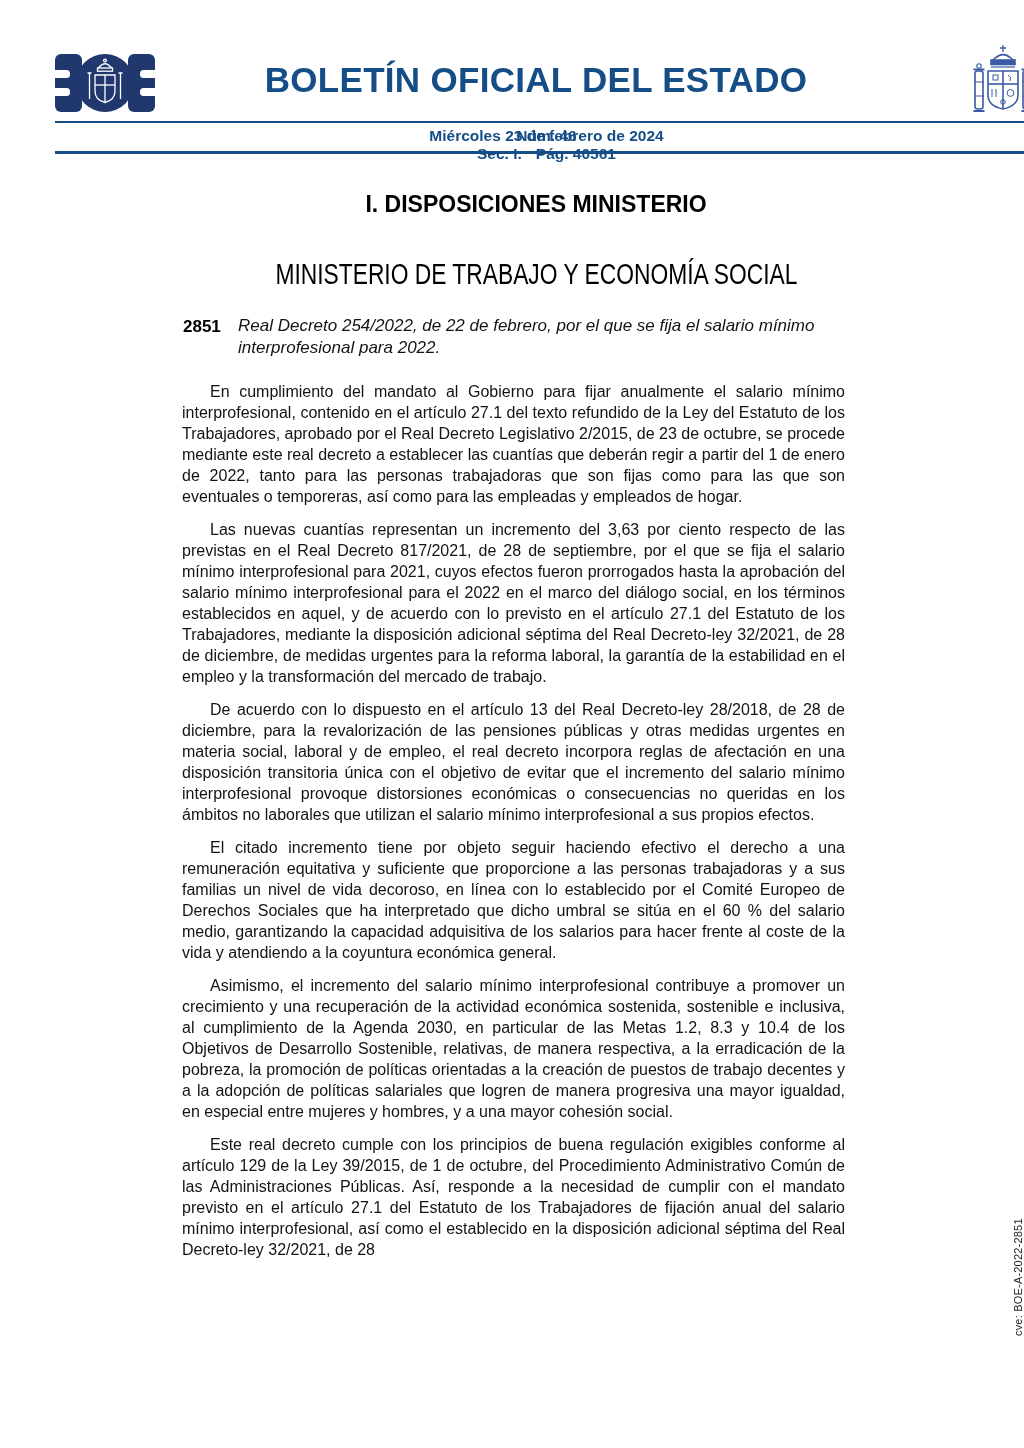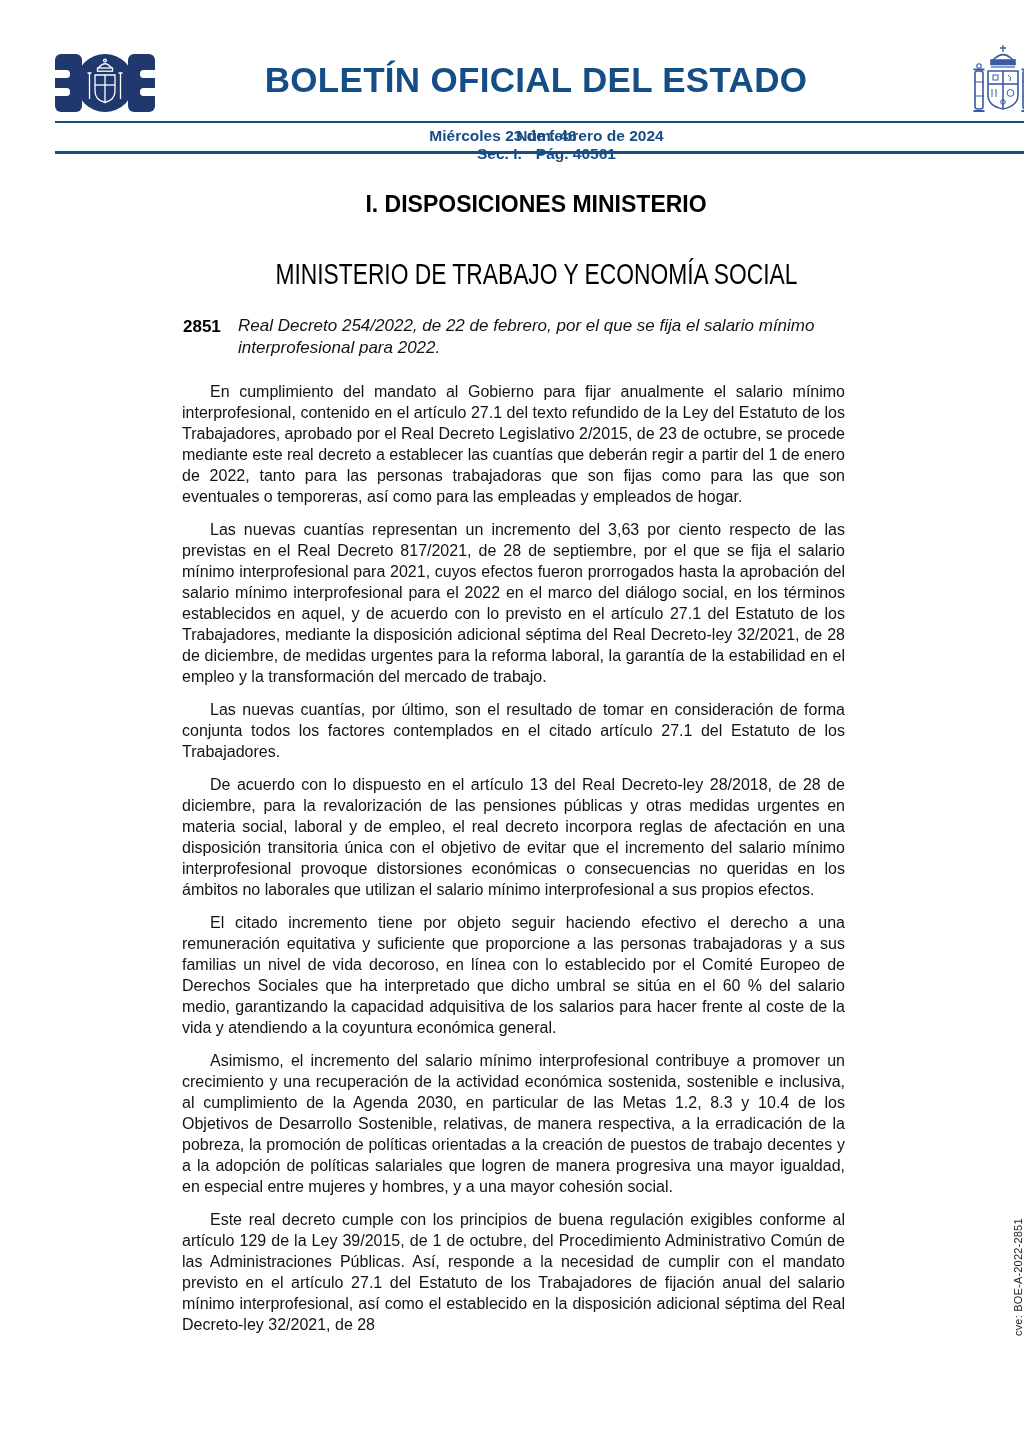--- a/index.html
+++ b/index.html
@@ -155,21 +155,20 @@
     </h3>
 
     <div class="decree">
       <span class="decree-num">2851</span>
       <p class="decree-title">Real Decreto 254/2022, de 22 de febrero, por el que se fija el salario mínimo interprofesional para 2022.</p>
     </div>
 
     <div class="body-text">
       <p>En cumplimiento del mandato al Gobierno para fijar anualmente el salario mínimo interprofesional, contenido en el artículo 27.1 del texto refundido de la Ley del Estatuto de los Trabajadores, aprobado por el Real Decreto Legislativo 2/2015, de 23 de octubre, se procede mediante este real decreto a establecer las cuantías que deberán regir a partir del 1 de enero de 2022, tanto para las personas trabajadoras que son fijas como para las que son eventuales o temporeras, así como para las empleadas y empleados de hogar.</p>
       <p>Las nuevas cuantías representan un incremento del 3,63 por ciento respecto de las previstas en el Real Decreto 817/2021, de 28 de septiembre, por el que se fija el salario mínimo interprofesional para 2021, cuyos efectos fueron prorrogados hasta la aprobación del salario mínimo interprofesional para el 2022 en el marco del diálogo social, en los términos establecidos en aquel, y de acuerdo con lo previsto en el artículo 27.1 del Estatuto de los Trabajadores, mediante la disposición adicional séptima del Real Decreto-ley 32/2021, de 28 de diciembre, de medidas urgentes para la reforma laboral, la garantía de la estabilidad en el empleo y la transformación del mercado de trabajo.</p>
-      <p>Las nuevas cuantías, por último, son el resultado de tomar en consideración de forma conjunta todos los factores contemplados en el citado artículo 27.1 del Estatuto de los Trabajadores.</p>
       <p>De acuerdo con lo dispuesto en el artículo 13 del Real Decreto-ley 28/2018, de 28 de diciembre, para la revalorización de las pensiones públicas y otras medidas urgentes en materia social, laboral y de empleo, el real decreto incorpora reglas de afectación en una disposición transitoria única con el objetivo de evitar que el incremento del salario mínimo interprofesional provoque distorsiones económicas o consecuencias no queridas en los ámbitos no laborales que utilizan el salario mínimo interprofesional a sus propios efectos.</p>
       <p>El citado incremento tiene por objeto seguir haciendo efectivo el derecho a una remuneración equitativa y suficiente que proporcione a las personas trabajadoras y a sus familias un nivel de vida decoroso, en línea con lo establecido por el Comité Europeo de Derechos Sociales que ha interpretado que dicho umbral se sitúa en el 60 % del salario medio, garantizando la capacidad adquisitiva de los salarios para hacer frente al coste de la vida y atendiendo a la coyuntura económica general.</p>
       <p>Asimismo, el incremento del salario mínimo interprofesional contribuye a promover un crecimiento y una recuperación de la actividad económica sostenida, sostenible e inclusiva, al cumplimiento de la Agenda 2030, en particular de las Metas 1.2, 8.3 y 10.4 de los Objetivos de Desarrollo Sostenible, relativas, de manera respectiva, a la erradicación de la pobreza, la promoción de políticas orientadas a la creación de puestos de trabajo decentes y a la adopción de políticas salariales que logren de manera progresiva una mayor igualdad, en especial entre mujeres y hombres, y a una mayor cohesión social.</p>
       <p>Este real decreto cumple con los principios de buena regulación exigibles conforme al artículo 129 de la Ley 39/2015, de 1 de octubre, del Procedimiento Administrativo Común de las Administraciones Públicas. Así, responde a la necesidad de cumplir con el mandato previsto en el artículo 27.1 del Estatuto de los Trabajadores de fijación anual del salario mínimo interprofesional, así como el establecido en la disposición adicional séptima del Real Decreto-ley 32/2021, de 28</p>
     </div>
   </main>
 
   <aside class="cve-sidebar">
     <div>cve: BOE-A-2022-2851</div>
     <div>Verificable en https://www.boe.es</div>

